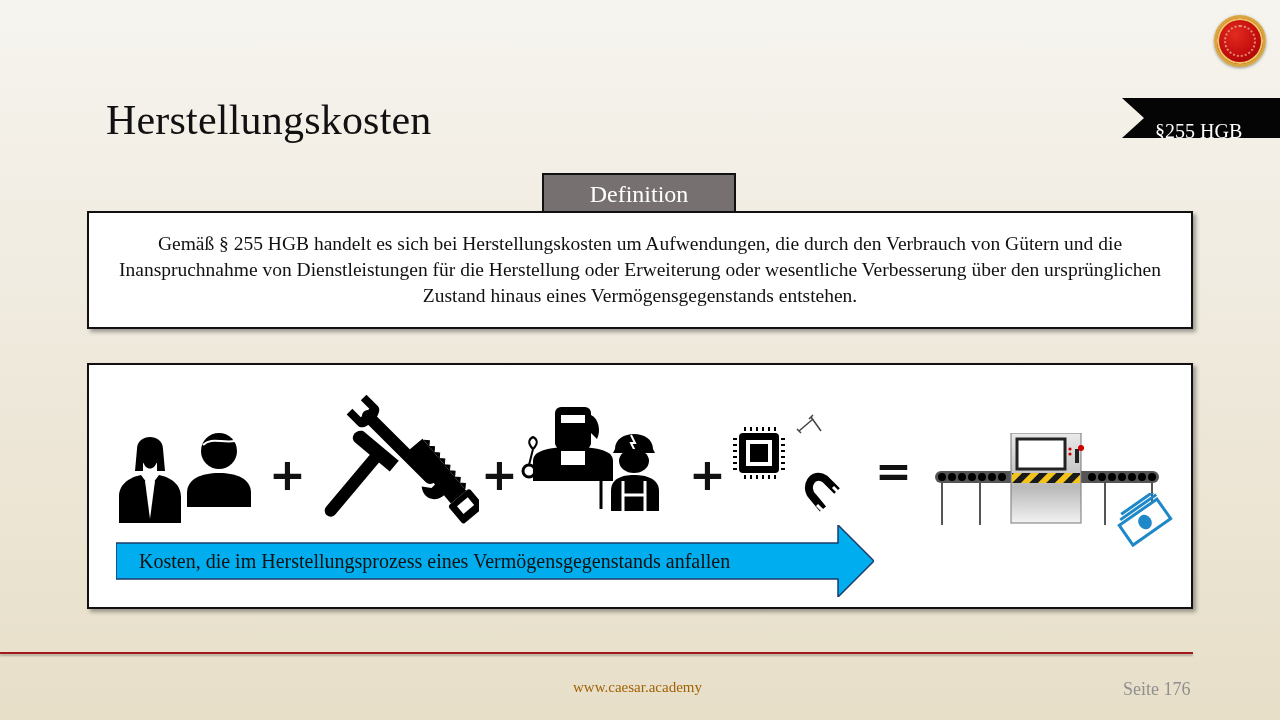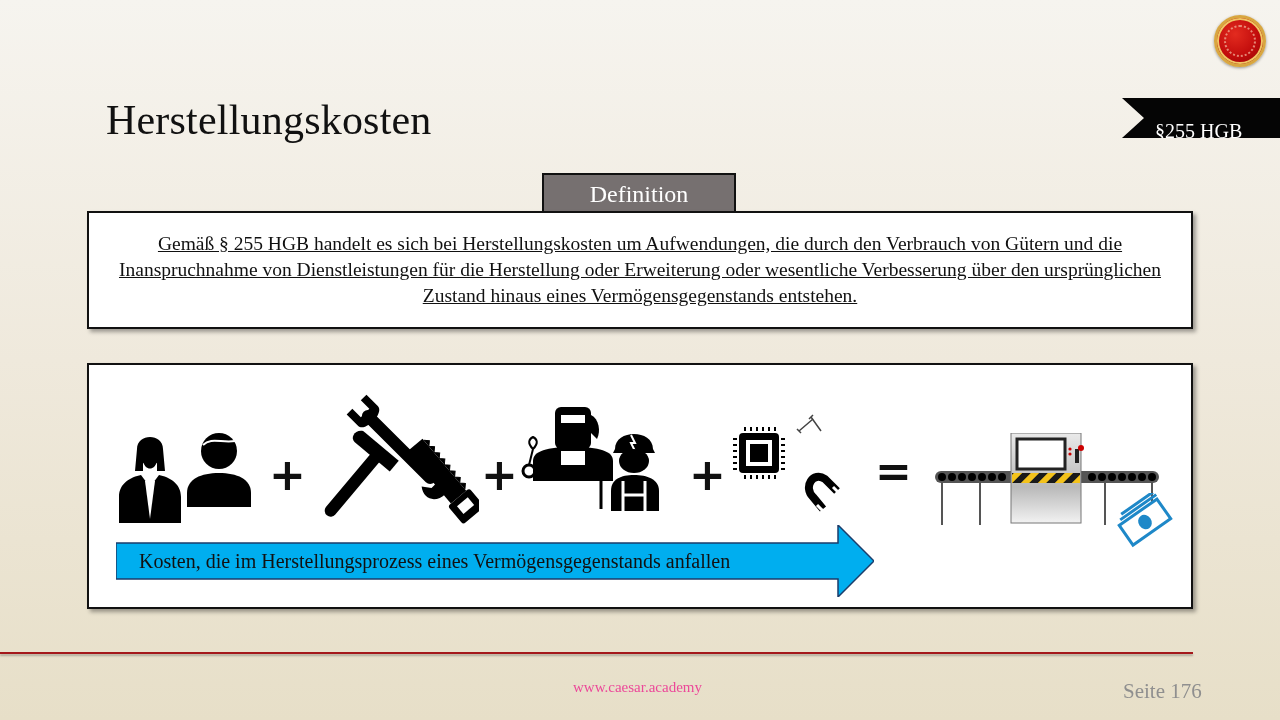--- a/index.html
+++ b/index.html
@@ -35,42 +35,42 @@
     border:2px solid #111; border-bottom:none; color:#fff; font-size:24px; text-align:center;
     line-height:38px; box-sizing:border-box;
   }
   .def-box {
     position:absolute; left:87px; top:211px; width:1106px; height:118px; background:#fff;
     border:2px solid #111; box-sizing:border-box;
     box-shadow: 3px 3px 4px rgba(0,0,0,0.35);
     display:flex; align-items:center; justify-content:center; text-align:center;
     font-size:19.5px; line-height:26px; padding:0 8px;
   }
-  .def-box p { margin:0;text-decoration:underline; }
+  .def-box p { margin:0; }
   .diagram {
     position:absolute; left:87px; top:363px; width:1106px; height:246px; background:#fff;
     border:2px solid #111; box-sizing:border-box; box-shadow: 3px 3px 4px rgba(0,0,0,0.35);
   }
   .icon { position:absolute; }
   .op {
     position:absolute; font-family:"DejaVu Sans", sans-serif; font-size:44px; line-height:44px;
     color:#111; font-weight:bold;
   }
   .arrow {
     position:absolute; left:27px; top:160px; width:758px; height:72px;
   }
   .arrow-label {
     position:absolute; left:50px; top:185px; font-size:20px; color:#111; white-space:nowrap;font-family:Liberation Serif, serif;
   }
   .rule {
     position:absolute; left:0; top:652px; width:1193px; height:2px; background:#a4181a;
     box-shadow: 0 2px 2px rgba(0,0,0,0.25);
   }
-  .footer-url { position:absolute; left:573px; top:679px; font-size:15px; color:#ec4899; }
-  .footer-page { position:absolute; left:1123px; top:679px; font-size:21px; color:#8f8f8f; }
+  .footer-url { position:absolute; left:573px; top:679px; font-size:15px; color:#a16207; }
+  .footer-page { position:absolute; left:1123px; top:679px; font-size:18px; color:#8f8f8f; }
 </style>
 </head>
 <body>
 
 <div class="seal"></div>
 
 <h1 class="title">Herstellungskosten</h1>
 
 <div class="badge">
   <span>§255 HGB</span>

